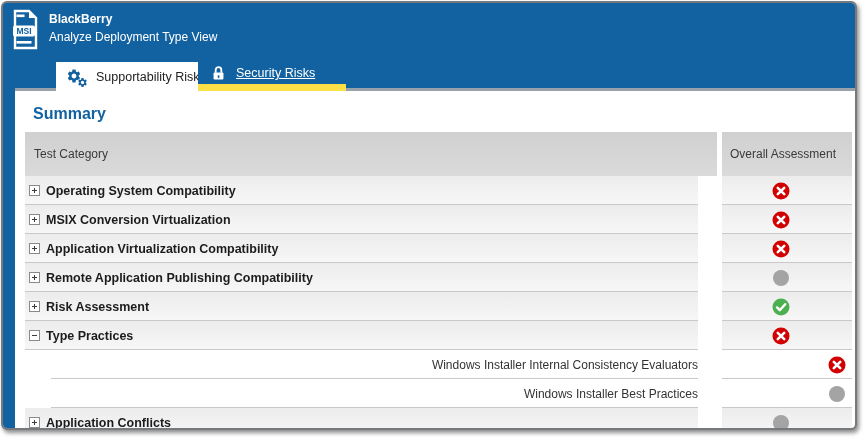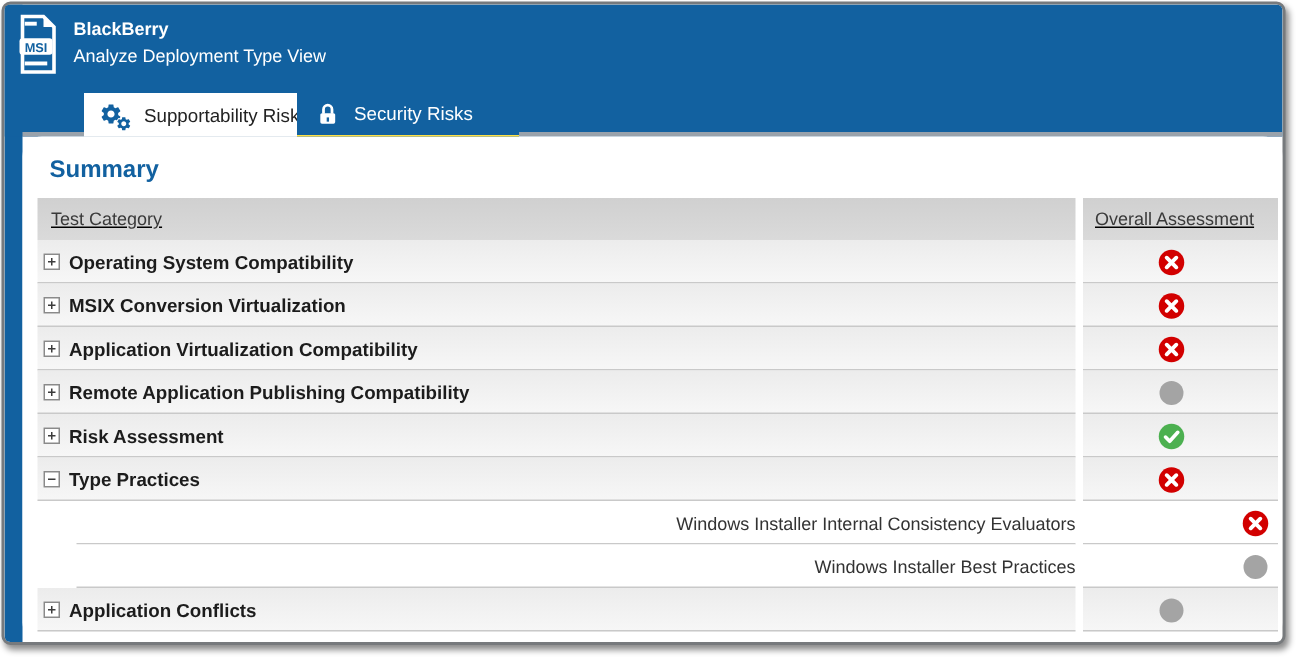--- a/index.html
+++ b/index.html
@@ -22,37 +22,37 @@
 
   .msi-icon { position: absolute; left: 9px; top: 6px; width: 27px; height: 57px; }
 
   .app-title { position: absolute; left: 46px; top: 9px; color: #ffffff; font-size: 12px; font-weight: bold; }
   .view-title { position: absolute; left: 46px; top: 27px; color: #ffffff; font-size: 12px; }
 
   
   .tabs { position: absolute; left: 53px; bottom: 0; height: 29px; display: flex; z-index: 2; }
   .tab { display: flex; align-items: center; height: 29px; cursor: default; }
   .tab.active { width: 142px; background: #ffffff; color: #222222; padding-left: 10px; }
-  .tab.inactive { width: 148px; background: #1261A0; color: #ffffff; padding-left: 12px; border-bottom: 1px solid #fde047; }
+  .tab.inactive { width: 148px; background: #1261A0; color: #ffffff; padding-left: 12px; border-bottom: 7px solid #fde047; text-decoration: underline; }
   .tab .tab-label { font-size: 12.5px; margin-left: 9px; white-space: nowrap; }
 
   .gear-wrap { position: relative; width: 21px; height: 18px; flex: none; }
   .gear-wrap .gear-big { position: absolute; left: 0; top: 0; }
   .gear-wrap .gear-small { position: absolute; right: -1px; bottom: -2px; }
   .lock-wrap { width: 17px; height: 17px; flex: none; }
 
   
   .content { position: absolute; left: 12px; right: 0; top: 88px; bottom: 0; background: #ffffff; border-radius: 13px; }
   .summary-heading { margin: 14px 0 0 18px; color: #1261A0; font-size: 16px; font-weight: bold; }
 
   .summary-table { margin: 9px 3px 0 10px; }
 
   .t-row, .t-header-row { display: flex; }
-  .t-header-row { height: 28px; text-decoration: underline; }
-  .t-row { height: 29px; }
+  .t-header-row { height: 44px; }
+  .t-row { height: 29px; gap: 19px; }
 
   .cell-left { flex: 1; position: relative; display: flex; align-items: center; }
   .cell-right { width: 130px; margin-left: 5px; position: relative; display: flex; align-items: center; justify-content: center; }
 
   .t-header-row .cell-left, .t-header-row .cell-right {
     background: linear-gradient(180deg, #d0d0d0, #dadada);
     color: #3a3a3a; font-size: 12px;
   }
   .t-header-row .cell-left { padding-left: 9px; }
   .t-header-row .cell-right { justify-content: flex-start; padding-left: 8px; }

